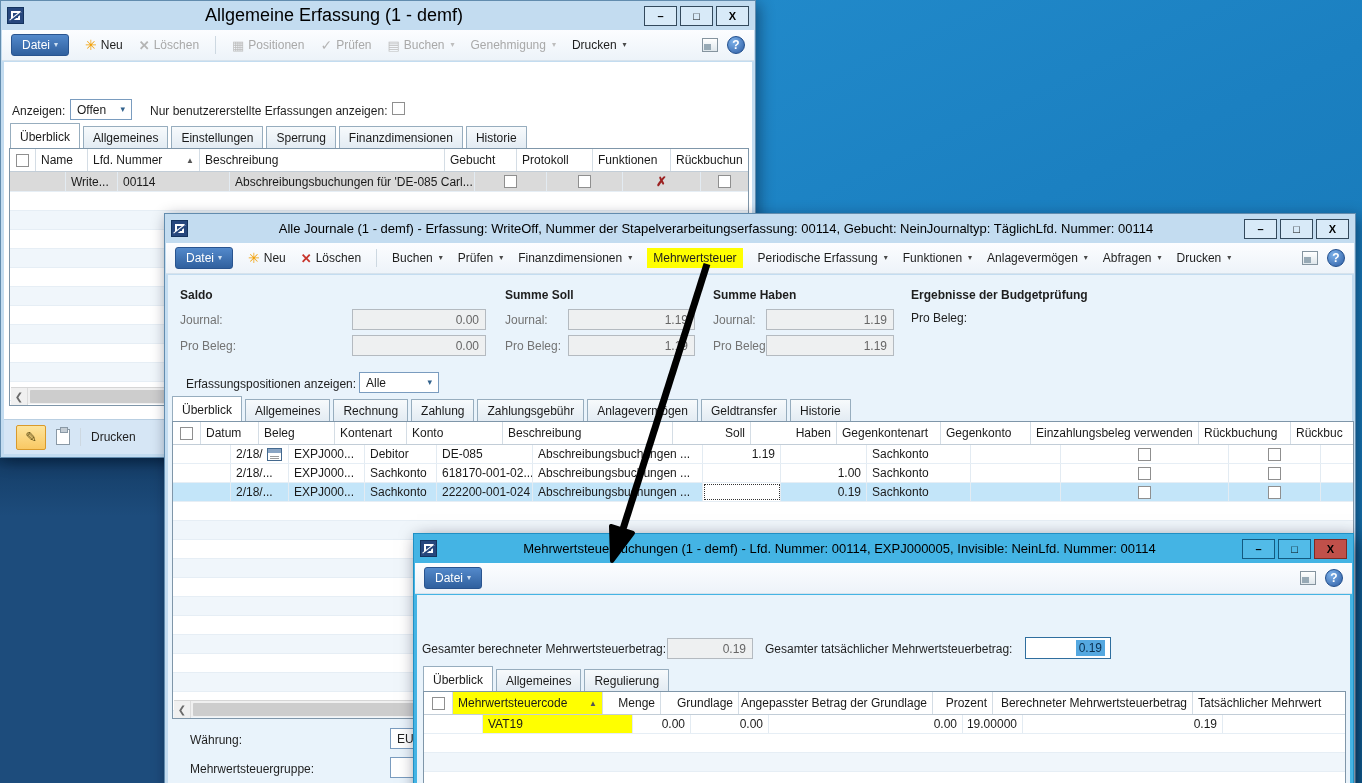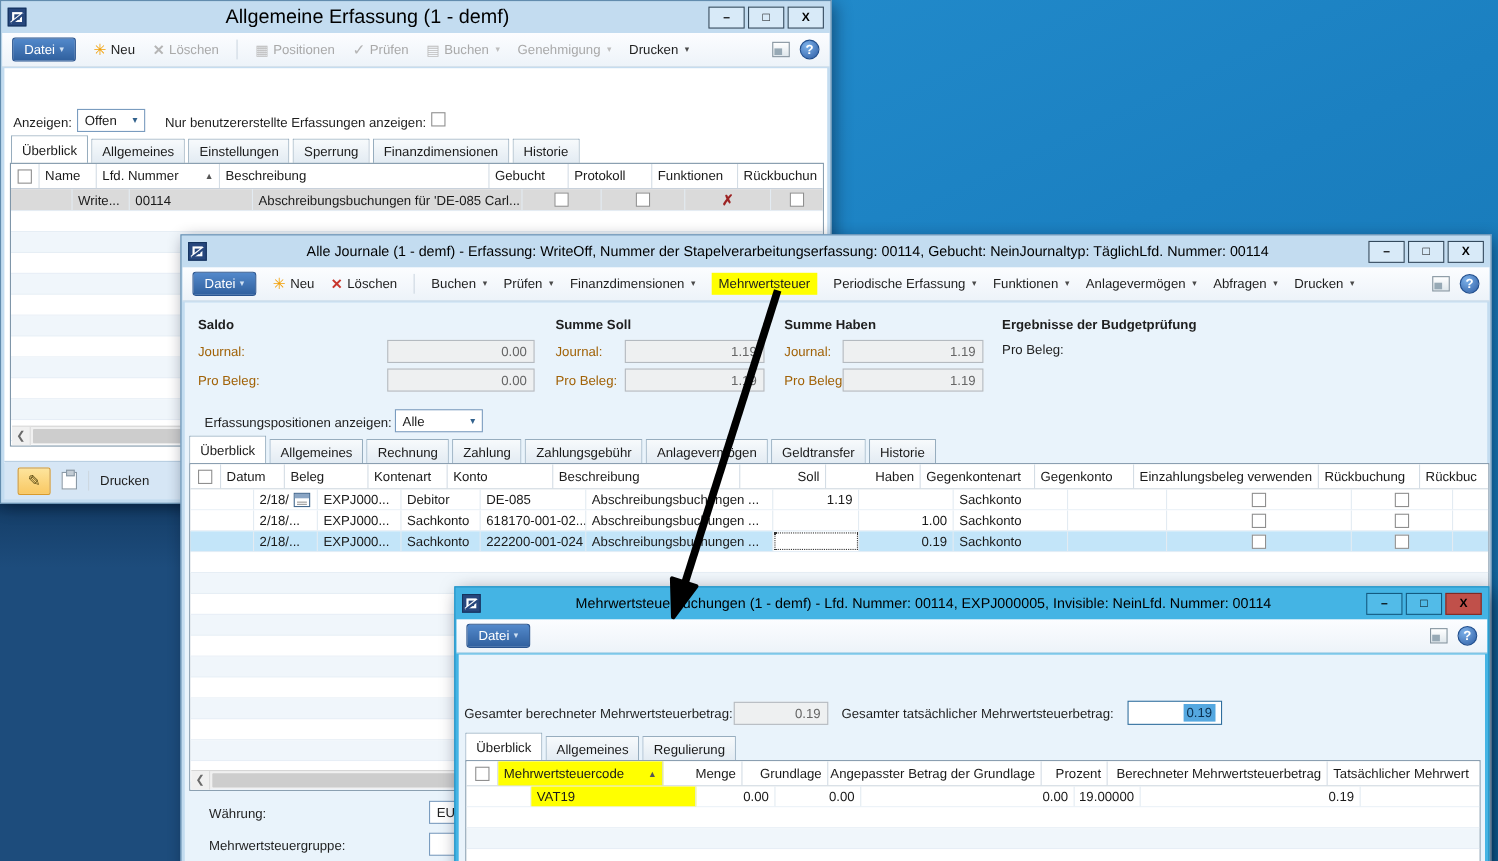--- a/index.html
+++ b/index.html
@@ -44,21 +44,21 @@
   .pane-ic:after { content:""; position:absolute; left:1px; bottom:1px; width:7px; height:6px; background:#97a9b5; }
   .help-ic { width:18px; height:18px; border-radius:50%; border:1px solid #1f4d8c; color:#fff;
              background:radial-gradient(circle at 35% 30%,#7db2ea,#2d5ca3); font-size:12px; font-weight:700;
              display:flex; align-items:center; justify-content:center; }
   .ax-ic { width:17px; height:17px; background:#27477d; border:1px solid #14335e; position:relative; flex:0 0 auto; }
   .ax-ic:before { content:""; position:absolute; inset:3px; border:2px solid #fff; }
   .ax-ic:after { content:""; position:absolute; left:1px; top:8px; width:14px; height:2px;
                  background:#27477d; transform:rotate(-38deg); box-shadow:0 -1px 0 #fff; }
   .client { position:absolute; }
   .lbl { position:absolute; font-size:12px; color:#1e1e1e; white-space:nowrap; }
-  .lbl-gray { color:#a16207; }
+  .lbl-gray { color:#737373; }
   .lbl-bold { font-weight:700; }
   .ro-field { position:absolute; height:21px; background:#eef0f1; border:1px solid #b4bac0; color:#666;
               font-size:12px; text-align:right; padding:3px 6px; white-space:nowrap; }
   .wh-field { position:absolute; height:21px; background:#fff; border:1px solid #7a9cbf; color:#222;
               font-size:12px; padding:3px 6px; white-space:nowrap; }
   .sel-box { position:absolute; height:21px; background:#fff; border:1px solid #7a9cbf; font-size:12px;
              display:flex; align-items:center; justify-content:space-between; padding:2px 6px; }
   .sel-box .caret { color:#31618c; font-size:9px; }
   .cbx { width:13px; height:13px; border:1px solid #8f8f8f; background:#fff; flex:0 0 auto; }
   .cbx.abs { position:absolute; }
@@ -107,21 +107,21 @@
   
   #w2grid .gc:nth-child(1){width:28px} #w2grid .gc:nth-child(2){width:58px}
   #w2grid .gc:nth-child(3){width:76px} #w2grid .gc:nth-child(4){width:72px}
   #w2grid .gc:nth-child(5){width:96px} #w2grid .gc:nth-child(6){width:170px}
   #w2grid .gc:nth-child(7){width:78px} #w2grid .gc:nth-child(8){width:86px}
   #w2grid .gc:nth-child(9){width:104px} #w2grid .gc:nth-child(10){width:90px}
   #w2grid .gc:nth-child(11){width:168px} #w2grid .gc:nth-child(12){width:92px}
   #w2grid .gc:nth-child(13){flex:1 1 auto; border-right:none;}
   
   #w3grid .gc:nth-child(1){width:29px} #w3grid .gc:nth-child(2){width:150px}
-  #w3grid .gc:nth-child(3){width:72px} #w3grid .gc:nth-child(4){width:78px}
+  #w3grid .gc:nth-child(3){width:58px} #w3grid .gc:nth-child(4){width:78px}
   #w3grid .gc:nth-child(5){width:194px} #w3grid .gc:nth-child(6){width:60px}
   #w3grid .gc:nth-child(7){width:200px} #w3grid .gc:nth-child(8){flex:1 1 auto; border-right:none;}
   .arrow-svg { position:absolute; inset:0; z-index:50; pointer-events:none; }
 </style>
 </head>
 <body>
 
 <div class="screen">
   <div class="dark-corner"></div>
 

